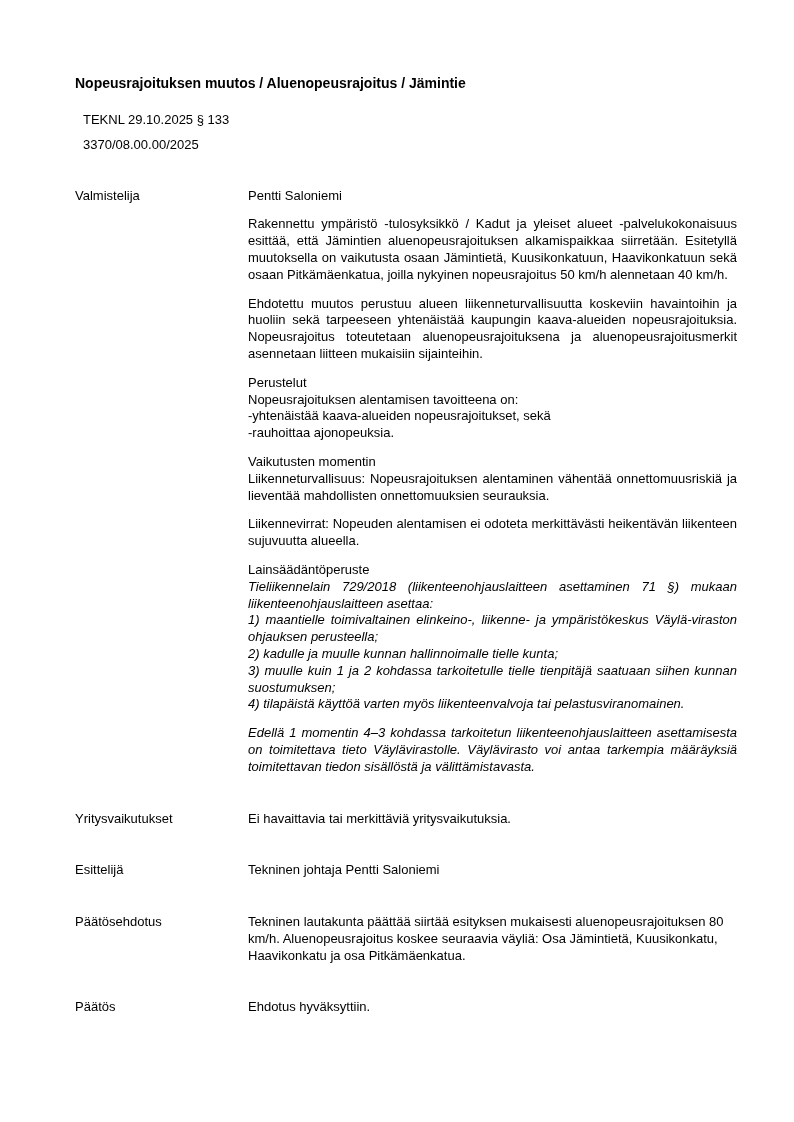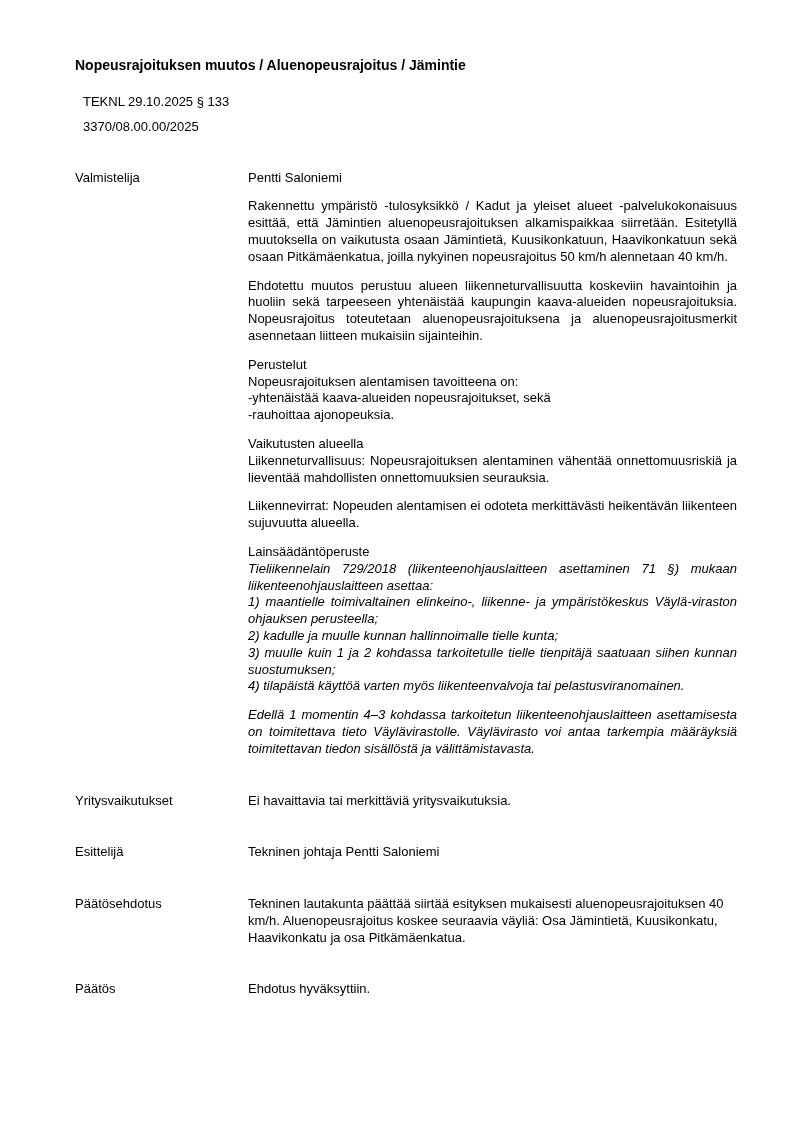--- a/index.html
+++ b/index.html
@@ -10,21 +10,21 @@
   .page {
     position: relative;
     width: 794px;
     height: 1122px;
     box-sizing: border-box;
     background: #ffffff;
     color: #000000;
     font-family: "Liberation Sans", "DejaVu Sans", sans-serif;
     font-size: 13px;
     line-height: 16.8px;
-    padding: 57px 57px 0 75px;
+    padding: 75px 57px 0 75px;
     overflow: hidden;
   }
   .doc-title {
     margin: 0;
     font-size: 14px;
     font-weight: bold;
     line-height: 17px;
   }
   .meta {
     margin-top: 20px;
@@ -87,21 +87,21 @@
       <p class="spaced para-justify">Ehdotettu muutos perustuu alueen liikenneturvallisuutta koskeviin havaintoihin ja huoliin sekä tarpeeseen yhtenäistää kaupungin kaava-alueiden nopeusrajoituksia. Nopeusrajoitus toteutetaan aluenopeusrajoituksena ja aluenopeusrajoitusmerkit asennetaan liitteen mukaisiin sijainteihin.</p>
 
       <div class="spaced">
         <h2 class="subheading">Perustelut</h2>
         <div class="text">Nopeusrajoituksen alentamisen tavoitteena on:</div>
         <div class="text">-yhtenäistää kaava-alueiden nopeusrajoitukset, sekä</div>
         <div class="text">-rauhoittaa ajonopeuksia.</div>
       </div>
 
       <div class="spaced">
-        <h2 class="subheading">Vaikutusten alueella</h2>
+        <h2 class="subheading">Vaikutusten momentin</h2>
         <p class="para-justify">Liikenneturvallisuus: Nopeusrajoituksen alentaminen vähentää onnettomuusriskiä ja lieventää mahdollisten onnettomuuksien seurauksia.</p>
         <p class="spaced para-justify">Liikennevirrat: Nopeuden alentamisen ei odoteta merkittävästi heikentävän liikenteen sujuvuutta alueella.</p>
       </div>
 
       <div class="spaced">
         <h2 class="subheading">Lainsäädäntöperuste</h2>
         <div class="text italic para-justify">Tieliikennelain 729/2018 (liikenteenohjauslaitteen asettaminen 71 §) mukaan liikenteenohjauslaitteen asettaa:</div>
         <div class="text italic para-justify">1) maantielle toimivaltainen elinkeino-, liikenne- ja ympäristökeskus Väylä-viraston ohjauksen perusteella;</div>
         <div class="text italic para-justify">2) kadulle ja muulle kunnan hallinnoimalle tielle kunta;</div>
         <div class="text italic para-justify">3) muulle kuin 1 ja 2 kohdassa tarkoitetulle tielle tienpitäjä saatuaan siihen kunnan suostumuksen;</div>
@@ -122,21 +122,21 @@
   <div class="row">
     <div class="label">Esittelijä</div>
     <div class="content">
       <p>Tekninen johtaja Pentti Saloniemi</p>
     </div>
   </div>
 
   <div class="row">
     <div class="label">Päätösehdotus</div>
     <div class="content">
-      <p>Tekninen lautakunta päättää siirtää esityksen mukaisesti aluenopeusrajoituksen 40 km/h. Aluenopeusrajoitus koskee seuraavia väyliä: Osa Jämintietä, Kuusikonkatu, Haavikonkatu ja osa Pitkämäenkatua.</p>
+      <p>Tekninen lautakunta päättää siirtää esityksen mukaisesti aluenopeusrajoituksen 80 km/h. Aluenopeusrajoitus koskee seuraavia väyliä: Osa Jämintietä, Kuusikonkatu, Haavikonkatu ja osa Pitkämäenkatua.</p>
     </div>
   </div>
 
   <div class="row">
     <div class="label">Päätös</div>
     <div class="content">
       <p>Ehdotus hyväksyttiin.</p>
     </div>
   </div>
 

